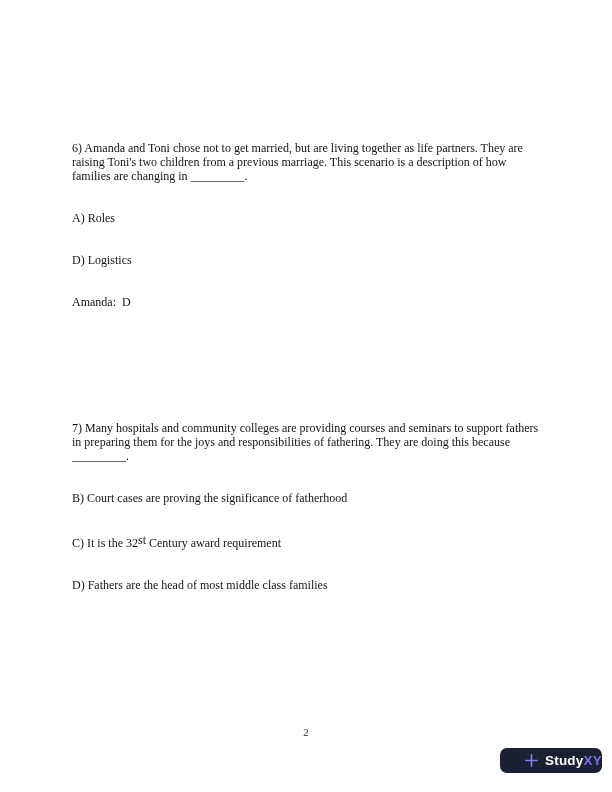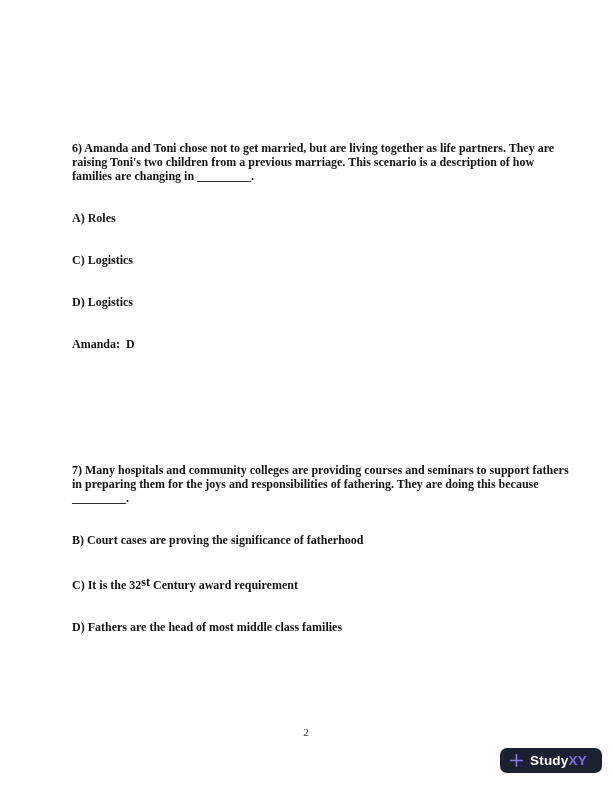--- a/index.html
+++ b/index.html
@@ -27,21 +27,20 @@
     right: 40px;
     font-size: 12px;
     line-height: 14px;
     white-space: pre;
   }
   .question-block {
     margin-bottom: 14px;
   }
   .stem, .option, .answer-line {
     white-space: pre;
-    font-weight: bold;
   }
   .option sup {
     font-size: 12px;
     vertical-align: 3px;
     letter-spacing: 0;
   }
   .page-number {
     position: absolute;
     top: 726px;
     left: 0;
@@ -53,21 +52,21 @@
   .brand-badge {
     position: absolute;
     left: 500px;
     top: 748px;
     width: 102px;
     height: 25px;
     border-radius: 7px;
     display: flex;
     align-items: center;
     box-sizing: border-box;
-    padding-left: 9px;
+    padding-left: 24px;
     font-family: "Liberation Sans", "DejaVu Sans", sans-serif;
   }
   .brand-plus {
     display: inline-flex;
     align-items: center;
     margin-right: 6px;
   }
   .brand-text {
     font-size: 13.5px;
     font-weight: 700;
@@ -83,21 +82,20 @@
 
 <div class="page">
 
   <div class="content">
 
     <div class="question-block">
       <div class="stem">6) Amanda and Toni chose not to get married, but are living together as life partners. They are
 raising Toni's two children from a previous marriage. This scenario is a description of how
 families are changing in _________.</div>
       <div class="option">A) Roles</div>
-      <div class="option">C) Logistics</div>
       <div class="option">D) Logistics</div>
       <div class="answer-line">Amanda:  D</div>
     </div>
 
     <div class="question-block">
       <div class="stem">7) Many hospitals and community colleges are providing courses and seminars to support fathers
 in preparing them for the joys and responsibilities of fathering. They are doing this because
 _________.</div>
       <div class="option">B) Court cases are proving the significance of fatherhood</div>
       <div class="option"><span>C) It is the 32</span><sup>st</sup><span> Century award requirement</span></div>

